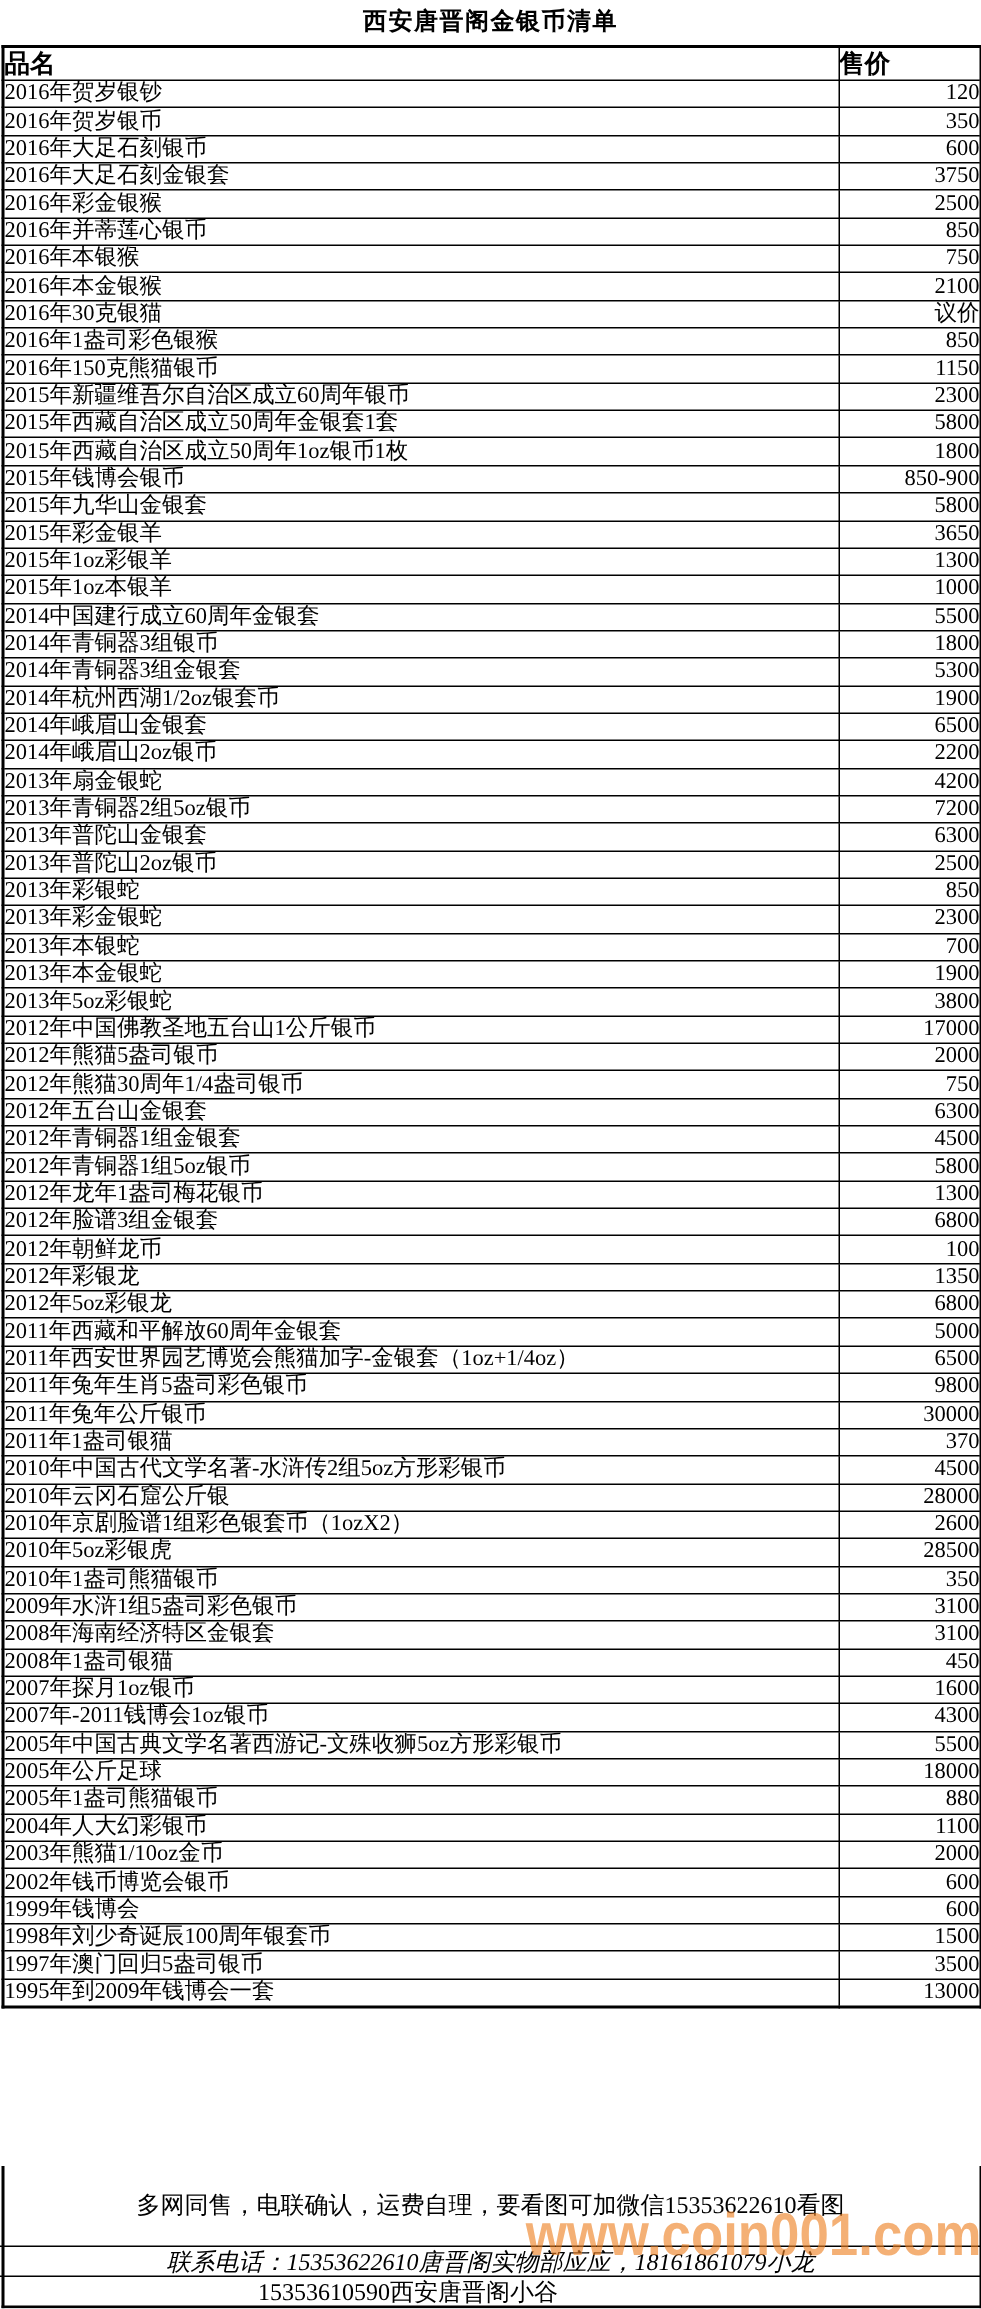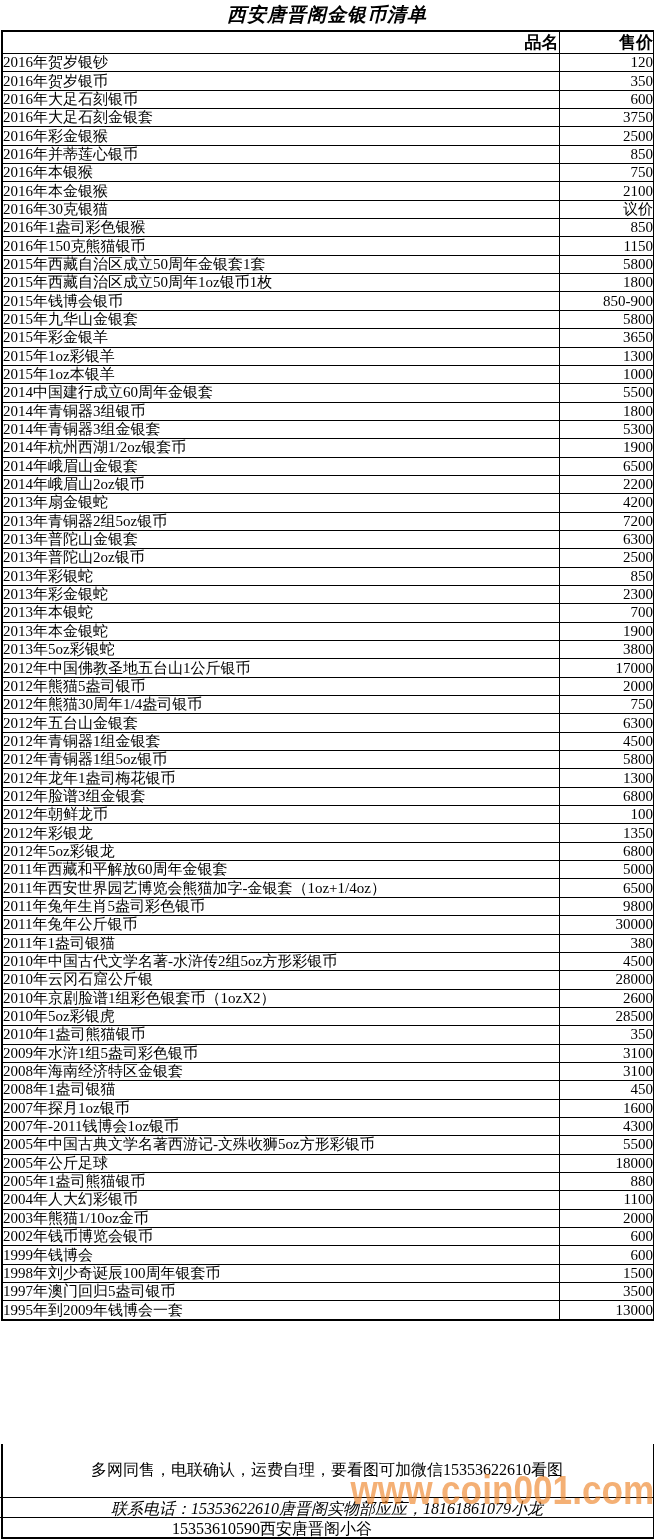--- a/index.html
+++ b/index.html
@@ -5,35 +5,34 @@
   html,body{margin:0;padding:0;background:#ffffff;}
   body{
     width:654px;height:1539px;
     font-family:"Liberation Serif","DejaVu Serif",serif;
     color:#000;
   }
   .page{position:relative;width:654px;height:1539px;overflow:hidden;background:#fff;}
 
   .title{
     position:absolute;top:0;left:0;width:654px;height:30px;
-    text-align:center;font-size:19px;font-weight:bold;line-height:30px;
+    text-align:center;font-size:16px;font-weight:bold;line-height:30px;
     letter-spacing:1px;
-    font-style:italic;
   }
 
   table.price-table{
     position:absolute;top:30px;left:1px;width:652px;
     border-collapse:collapse;table-layout:fixed;
     border:2px solid #000;
   }
   table.price-table col.c-name{width:557px;}
   table.price-table col.c-price{width:95px;}
   table.price-table th{
     border:1px solid #000;height:21px;
-    font-size:17px;font-weight:bold;text-align:right;padding:0;
+    font-size:17px;font-weight:bold;text-align:left;padding:0;
     line-height:21px;
   }
   table.price-table td{
     border:1px solid #000;height:17.35px;
     font-size:15px;padding:0;line-height:17px;
     overflow:hidden;white-space:nowrap;
   }
   td.name{text-align:left;padding-left:2px;}
   td.price{text-align:right;padding-right:9px;}
 
@@ -126,20 +125,24 @@
         </tr>
         <tr>
           <td class="name">2016年1盎司彩色银猴</td>
           <td class="price">850</td>
         </tr>
         <tr>
           <td class="name">2016年150克熊猫银币</td>
           <td class="price">1150</td>
         </tr>
         <tr>
+          <td class="name">2015年新疆维吾尔自治区成立60周年银币</td>
+          <td class="price">2300</td>
+        </tr>
+        <tr>
           <td class="name">2015年西藏自治区成立50周年金银套1套</td>
           <td class="price">5800</td>
         </tr>
         <tr>
           <td class="name">2015年西藏自治区成立50周年1oz银币1枚</td>
           <td class="price">1800</td>
         </tr>
         <tr>
           <td class="name">2015年钱博会银币</td>
           <td class="price">850-900</td>
@@ -275,21 +278,21 @@
         <tr>
           <td class="name">2011年兔年生肖5盎司彩色银币</td>
           <td class="price">9800</td>
         </tr>
         <tr>
           <td class="name">2011年兔年公斤银币</td>
           <td class="price">30000</td>
         </tr>
         <tr>
           <td class="name">2011年1盎司银猫</td>
-          <td class="price">380</td>
+          <td class="price">370</td>
         </tr>
         <tr>
           <td class="name">2010年中国古代文学名著-水浒传2组5oz方形彩银币</td>
           <td class="price">4500</td>
         </tr>
         <tr>
           <td class="name">2010年云冈石窟公斤银</td>
           <td class="price">28000</td>
         </tr>
         <tr>

